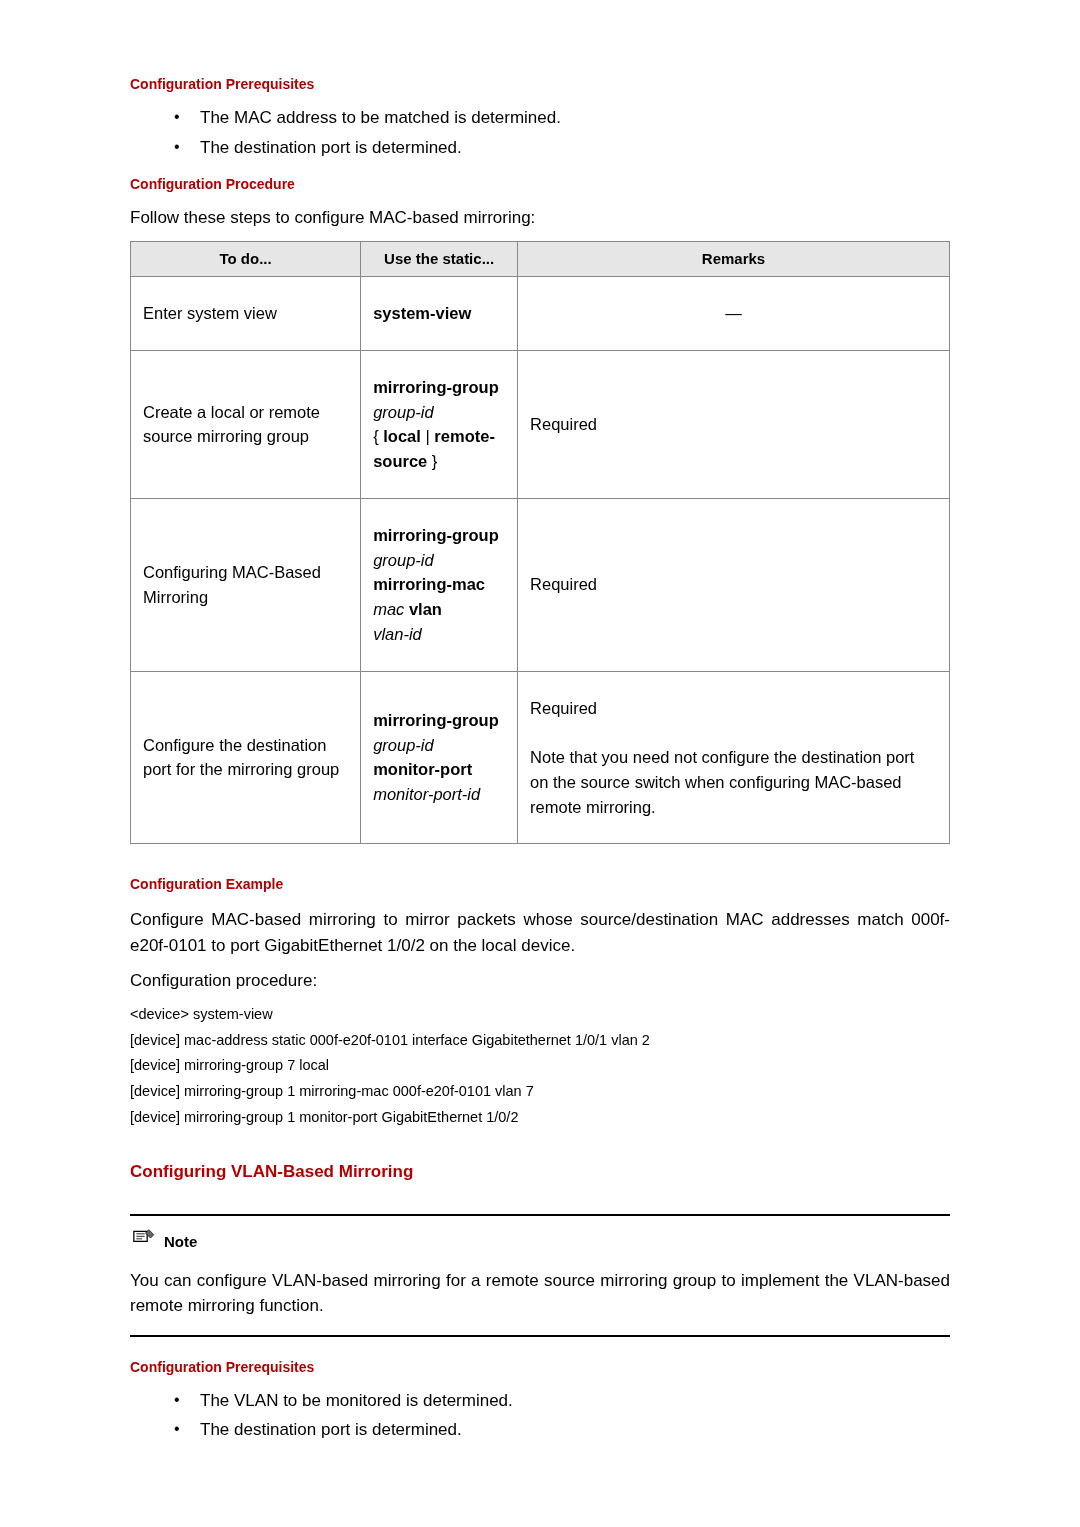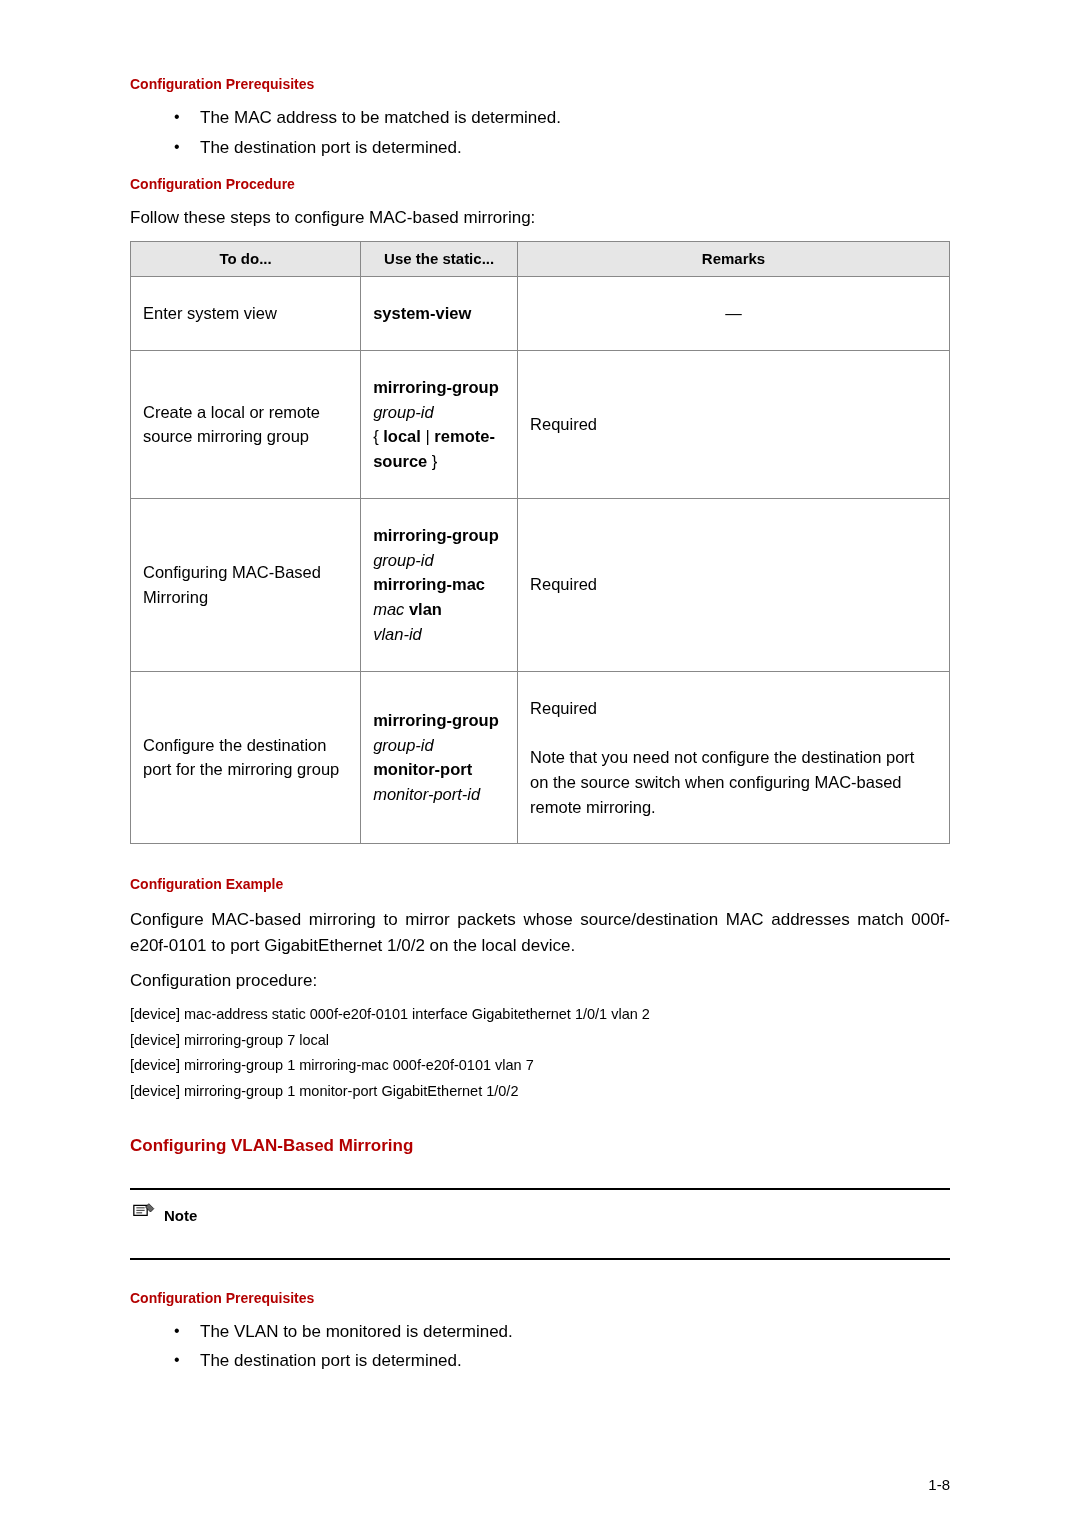--- a/index.html
+++ b/index.html
@@ -84,21 +84,21 @@
       color: #b30000;
       font-weight: bold;
       font-size: 17px;
       margin-top: 30px;
       margin-bottom: 20px;
     }
     .note-container {
       border-top: 2px solid #000;
       border-bottom: 2px solid #000;
       margin-top: 30px;
-      margin-bottom: 28px;
+      margin-bottom: 20px;
       padding: 12px 0 16px 0;
     }
     .note-label {
       display: flex;
       align-items: center;
       gap: 8px;
       margin-bottom: 12px;
     }
     .note-icon {
       width: 26px;
@@ -167,39 +167,41 @@
         Required<br><br>Note that you need not configure the destination port on the source switch when configuring MAC-based remote mirroring.
       </td>
     </tr>
   </tbody>
 </table>
 
 <div class="heading-sub">Configuration Example</div>
 <div class="body-text justify">Configure MAC-based mirroring to mirror packets whose source/destination MAC addresses match 000f-e20f-0101 to port GigabitEthernet 1/0/2 on the local device.</div>
 <div class="body-text">Configuration procedure:</div>
 <div>
+  <div class="code-line">&lt;device&gt; system-view</div>
   <div class="code-line">[device] mac-address static 000f-e20f-0101 interface Gigabitethernet 1/0/1 vlan 2</div>
   <div class="code-line">[device] mirroring-group 7 local</div>
   <div class="code-line">[device] mirroring-group 1 mirroring-mac 000f-e20f-0101 vlan 7</div>
   <div class="code-line">[device] mirroring-group 1 monitor-port GigabitEthernet 1/0/2</div>
 </div>
 
 <div class="main-heading">Configuring VLAN-Based Mirroring</div>
 
 <div class="note-container">
   <div class="note-label">
     <span>
       <svg class="note-icon" viewBox="0 0 30 24">
         <path d="M4 4 L20 4 L20 16 L4 16 Z" fill="none" stroke="#000" stroke-width="1.5"></path>
         <path d="M7 7 L17 7 M7 10 L17 10 M7 13 L14 13" stroke="#000" stroke-width="1"></path>
         <path d="M22 2 L28 8 L24 12 L18 6 Z" fill="#666" stroke="#000" stroke-width="0.8"></path>
       </svg>
     </span>
     <span class="note-title">Note</span>
   </div>
+  <div class="note-text">You can configure VLAN-based mirroring for a remote source mirroring group to implement the VLAN-based remote mirroring function.</div>
 </div>
 
 <div class="section-heading">Configuration Prerequisites</div>
 <div class="bullet-list">
   <div class="bullet-item">The VLAN to be monitored is determined.</div>
   <div class="bullet-item">The destination port is determined.</div>
 </div>
 
 <div class="page-num">1-8</div>
 

